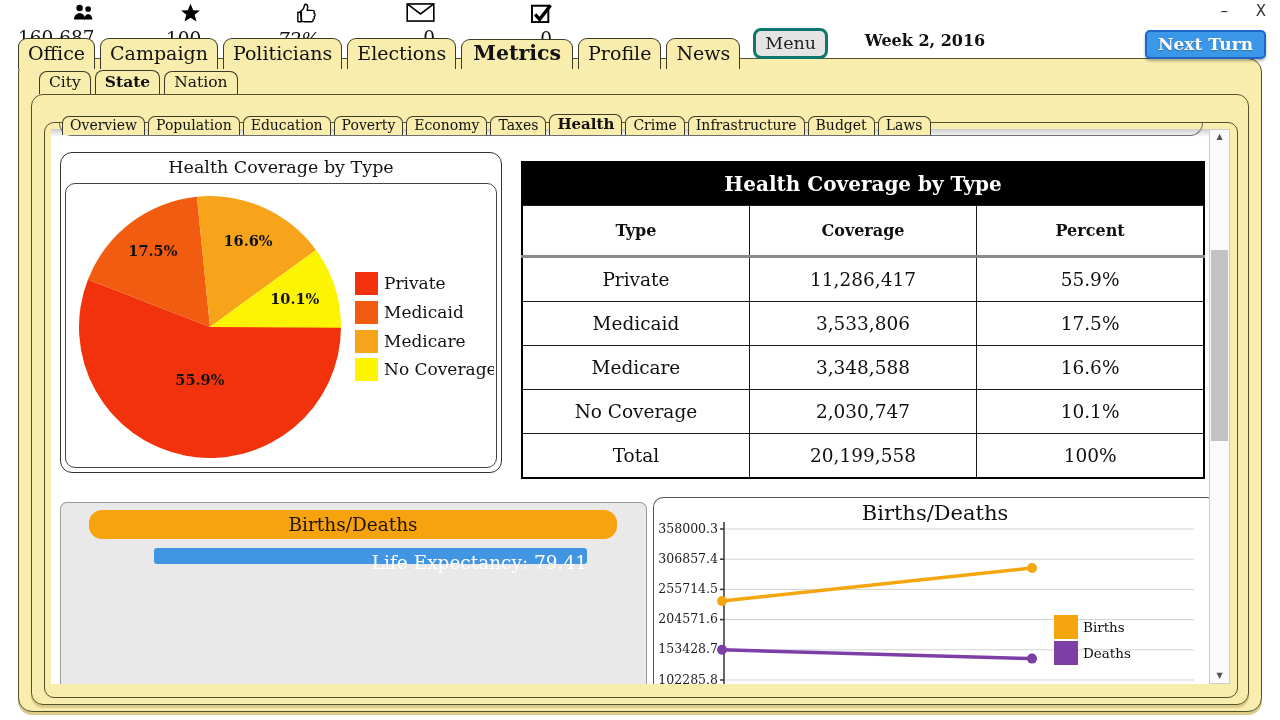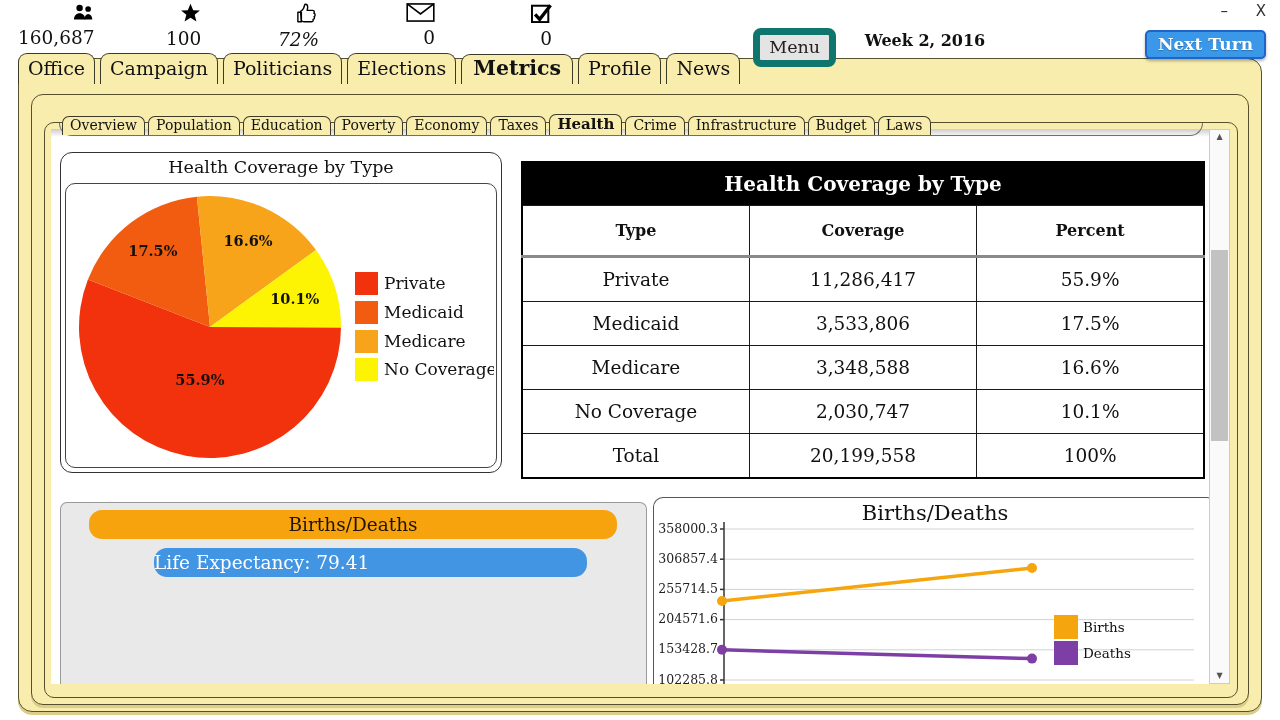--- a/index.html
+++ b/index.html
@@ -14,22 +14,22 @@
   
   .win-btn{position:absolute;top:2px;font-family:"DejaVu Sans","Liberation Sans",sans-serif;
            font-size:15px;color:#333;cursor:default;}
   .win-min{right:52px;} .win-close{right:14px;}
 
   
   .tabs-row{position:absolute;top:28px;left:18px;display:flex;align-items:flex-end;gap:5px;z-index:3;}
   .tab{background:#f8edad;border:1px solid #3c3a28;border-bottom:none;border-radius:9px 9px 0 0;
        padding:3px 9px 5px;font-size:19px;line-height:22px;}
   .tab.selected{font-weight:700;font-size:20.5px;padding:2px 11px 5px;}
-  .menu-btn{background:#e4e4e4;border:7px solid #0f766e;border-radius:8px;padding:2px 9px 3px;
-            font-size:17.5px;margin-left:8px;margin-bottom:17px;color:#222;}
+  .menu-btn{background:#e4e4e4;border:3px solid #0f766e;border-radius:8px;padding:2px 9px 3px;
+            font-size:17.5px;margin-left:8px;margin-bottom:10px;color:#222;}
   .date{position:absolute;top:31px;left:780px;width:290px;text-align:center;font-size:16px;font-weight:700;z-index:3;}
   .next-turn{position:absolute;top:30px;right:14px;width:117px;height:25px;background:#3b97e8;
              border:2px solid #1f64c8;border-radius:5px;color:#fff;font-weight:700;font-size:17px;
              text-align:center;line-height:24px;z-index:3;box-shadow:0 2px 3px rgba(0,0,0,.3);
              text-shadow:0 1px 1px rgba(0,0,0,.25);}
 
   
   .panel{background:#f8edad;border:1px solid #55512f;box-shadow:0 3px 0 #dccd8a;}
   .panel-outer{position:absolute;left:18px;right:18px;top:58px;bottom:8px;border-radius:14px;}
   .region-tabs{position:absolute;left:20px;top:11px;display:flex;align-items:flex-end;gap:4px;z-index:2;}
@@ -72,22 +72,22 @@
   .cov-table th,.cov-table td{border:1.5px solid #1a1a1a;}
   .tbl-title{background:#000;color:#fff;font-size:20px;font-weight:700;height:40px;}
   .col-head th{font-size:16px;font-weight:700;height:47px;border-bottom:3px solid #8a8a8a;}
   .cov-table td{font-size:18.5px;height:41px;}
 
   
   .vitals-panel{position:absolute;left:9px;top:373px;width:585px;bottom:0;background:#e9e9e9;
                 border:1.5px solid #9a9a9a;border-bottom:none;border-radius:7px 7px 0 0;}
   .births-bar{position:absolute;left:28px;top:7px;width:528px;height:29px;background:#f7a30d;
               border-radius:13px;text-align:center;font-size:18.5px;line-height:29px;color:#201505;}
-  .life-bar{position:absolute;left:93px;top:45px;width:433px;height:29px;background:#4295e2;
-            border-radius:13px;text-align:left;font-size:18.5px;line-height:29px;color:#fff;}
+  .life-bar{position:absolute;left:93px;top:45px;width:433px;height:16px;background:#4295e2;
+            border-radius:3px;text-align:right;font-size:18.5px;line-height:29px;color:#fff;}
 
   
   .line-card{position:absolute;left:602px;top:368px;width:562px;bottom:0;border:1.5px solid #555;
              border-bottom:none;border-radius:10px 10px 0 0;overflow:hidden;background:#fff;}
   .line-title{position:absolute;top:3px;width:100%;text-align:center;font-size:21px;z-index:1;}
   .line-card svg{position:absolute;left:0;top:0;}
   .tick-label{font-size:12.5px;fill:#222;}
   .legend-label-sm{font-size:13.5px;fill:#111;}
 </style>
 </head>
@@ -154,20 +154,25 @@
       <div class="tab">Elections</div>
       <div class="tab selected">Metrics</div>
       <div class="tab">Profile</div>
       <div class="tab">News</div>
       <div class="menu-btn">Menu</div>
     </div>
   <div class="date">Week 2, 2016</div>
   <div class="next-turn">Next Turn</div>
 
   <div class="panel panel-outer">
+    <div class="region-tabs" id="region-tabs">
+        <div class="tab-sm">City</div>
+        <div class="tab-sm selected">State</div>
+        <div class="tab-sm">Nation</div>
+      </div>
 
     <div class="panel panel-mid">
       <div class="metric-tabs" id="metric-tabs">
           <div class="tab-xs">Overview</div>
           <div class="tab-xs">Population</div>
           <div class="tab-xs">Education</div>
           <div class="tab-xs">Poverty</div>
           <div class="tab-xs">Economy</div>
           <div class="tab-xs">Taxes</div>
           <div class="tab-xs selected">Health</div>

